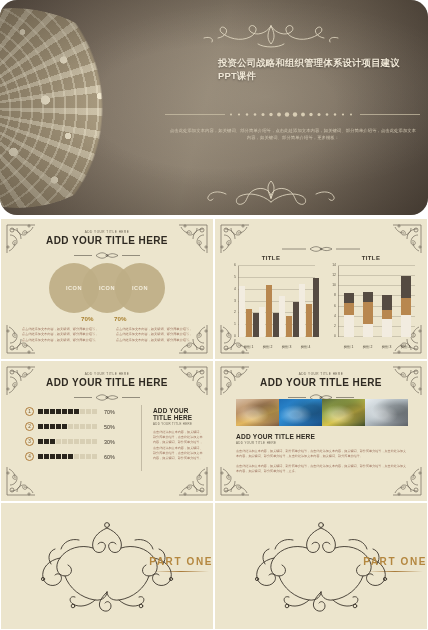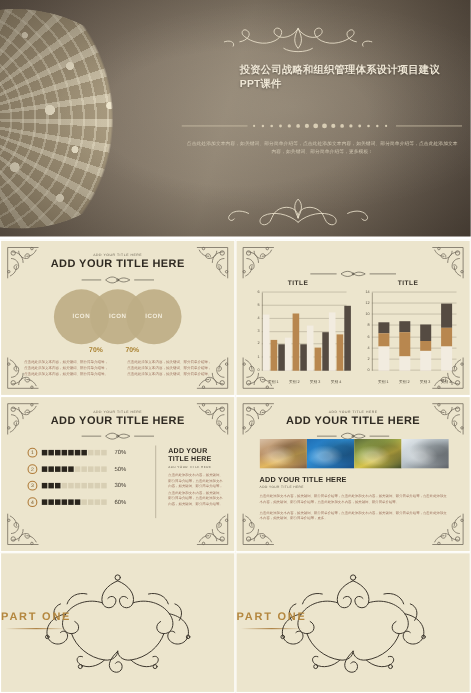--- a/index.html
+++ b/index.html
@@ -9,20 +9,21 @@
     font-family: "Liberation Sans", sans-serif;
     overflow: hidden;
   }
   .deck { position: relative; width: 428px; height: 630px; background: #fff; }
 
   
   .hero {
     position: absolute; left: 0; top: 0; width: 428px; height: 215px;
     background: linear-gradient(105deg, #6d6258 0%, #7d7163 22%, #8e8271 48%, #7b6f60 74%, #5d5349 100%);
     overflow: hidden;
+    border-radius: 17px;
   }
   .hero-vig {
     position: absolute; inset: 0;
     background: radial-gradient(ellipse at 62% 45%, rgba(255,245,220,.13) 0%, rgba(0,0,0,0) 58%),
                 radial-gradient(ellipse at 50% 50%, rgba(0,0,0,0) 40%, rgba(30,22,14,.42) 100%);
     pointer-events: none;
   }
   .medallion {
     position: absolute; left: -96px; top: 8px; width: 228px; height: 200px;
     background: #a3957a;
@@ -155,21 +156,21 @@
     content:""; position:absolute; inset:0;
     background: radial-gradient(ellipse at 38% 58%, rgba(255,255,255,.30) 0 16%, rgba(0,0,0,0) 44%),
                 radial-gradient(ellipse at 74% 40%, rgba(0,0,0,.25) 0 20%, rgba(0,0,0,0) 55%);
   }
   .s5txt { position: absolute; left: 21px; top: 72px; width: 172px; }
   .s5t { font-size: 6.6px; font-weight: 700; color: #2f2a22; letter-spacing: .2px; }
   .s5s { font-size: 2.9px; color: #6a6253; letter-spacing: .4px; margin-top: 1px; }
   .s5p { font-size: 3.1px; line-height: 5.3px; color: #9b6f5c; margin-top: 4px; }
 
   
-  .part-wrap { position: absolute; inset: 0; display: flex; align-items: center; justify-content: flex-start; }
+  .part-wrap { position: absolute; inset: 0; display: flex; align-items: center; justify-content: flex-end; }
   .part-orn { position: absolute; left: 50%; top: 50%; transform: translate(-50%,-50%); width: 160px; height: 96px; }
   .part-label {
     position: relative; z-index: 2; text-align: center;
     font-size: 10px; font-weight: 700; letter-spacing: 1.6px; color: #b4873f;
     margin-top: -4px;
   }
   .part-rule { width: 56px; height: 1px; margin: 4px auto 0; background: linear-gradient(90deg,rgba(180,135,63,0),#a87a39,rgba(180,135,63,0)); }
 </style>
 </head>
 <body>

